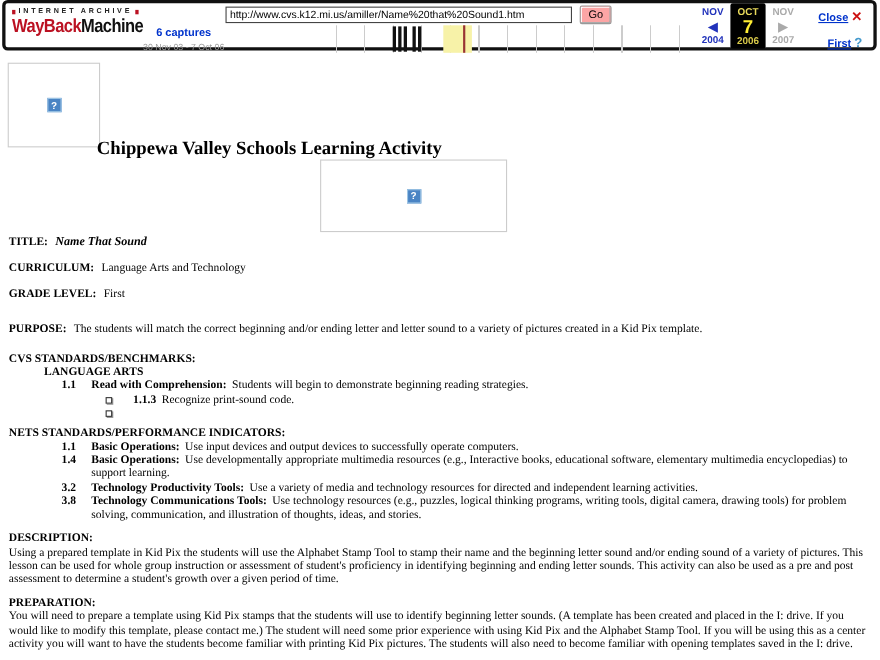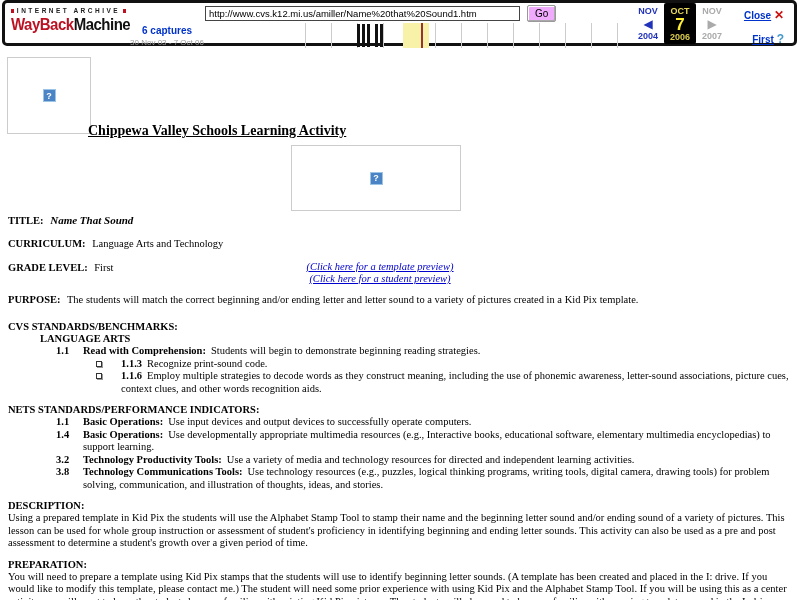--- a/index.html
+++ b/index.html
@@ -13,21 +13,21 @@
   .wb-logo-top { font-family:"Liberation Sans", sans-serif; font-size:6.5px; font-weight:bold;
     letter-spacing:2.5px; color:#222; white-space:nowrap; display:flex; align-items:center; gap:3px; }
   .logo-sq { width:4px; height:4px; background:#bb1122; display:inline-block; }
   .wb-logo-main { font-family:"Liberation Sans", sans-serif; font-size:15px; font-weight:bold;
     letter-spacing:-0.5px; line-height:15px; margin-top:1px; transform:scaleY(1.15); transform-origin:top left; }
   .wb-red { color:#bb1122; } .wb-black { color:#111; }
 
   .wb-url { position:absolute; left:200px; top:3px; width:315px; height:15px;
     border:1px solid #444; font-family:"Liberation Sans", sans-serif; font-size:9.5px; padding:1px 3px; }
   .wb-go { position:absolute; left:522px; top:2px; height:17px; font-family:"Liberation Sans", sans-serif;
-    font-size:10px; background:#f0abfc; border:1px solid #999; border-radius:2px;
+    font-size:10px; background:#fca5a5; border:1px solid #999; border-radius:2px;
     box-shadow:inset -1px -1px 0 #aaa, inset 1px 1px 0 #fff; padding:0 7px; cursor:pointer; }
 
   .wb-captures { position:absolute; left:124px; top:22px; width:76px; text-align:center;
     font-family:"Liberation Sans", sans-serif; }
   .wb-captures-link { font-size:10px; font-weight:bold; color:#0033cc; cursor:pointer; display:block; }
   .wb-captures-range { font-size:8px; color:#999; margin-top:2px; white-space:nowrap; }
 
   .wb-timeline { position:absolute; left:300px; top:20px; width:328px; height:25px; cursor:pointer;
     background:repeating-linear-gradient(to right, #ccc 0, #ccc 1px, transparent 1px, transparent 26px); }
   .tl-bar { position:absolute; top:1px; width:3px; height:23px; background:#111; }
@@ -56,22 +56,22 @@
 
   
   .broken-box { position:absolute; border:1px solid #ccc; background:#fff; display:flex;
     align-items:center; justify-content:center; }
   .box1 { left:7px; top:57px; width:84px; height:77px; }
   .box2 { left:291px; top:145px; width:170px; height:66px; }
   .broken-icon { width:13px; height:13px; background:#4a84c4; border:1px solid #9cc4e4;
     color:#fff; font-family:"Liberation Sans", sans-serif; font-size:9px; font-weight:bold;
     display:flex; align-items:center; justify-content:center; }
 
-  .doc-heading { position:absolute; left:88px; top:114px; font-size:14px; font-weight:bold;
-    text-decoration:underline; white-space:nowrap; }
+  .doc-heading { position:absolute; left:88px; top:114px; font-size:17px; font-weight:bold;
+    white-space:nowrap; }
 
   .doc-text { position:absolute; left:0; top:214px; width:800px; padding:0 8px;
     font-size:10.5px; line-height:12.4px; }
   .lbl { font-weight:bold; margin-right:4px; }
   .row-gap { margin-top:11px; }
   .title-val { font-weight:bold; font-style:italic; font-size:11px; }
   .grade-line { position:relative; }
   .preview-links { position:absolute; left:292px; top:-1px; width:160px; text-align:center; }
   .preview-links a { display:block; color:#0000cc; font-style:italic; text-decoration:underline;
     cursor:pointer; white-space:nowrap; }
@@ -171,24 +171,20 @@
   </div>
 
   <div class="row-gap">
     <span class="lbl">CURRICULUM:</span>
     <span>Language Arts and Technology</span>
   </div>
 
   <div class="row-gap grade-line">
     <span class="lbl">GRADE LEVEL:</span>
     <span>First</span>
-    <div class="preview-links">
-      <a>(Click here for a template preview)</a>
-      <a>(Click here for a student preview)</a>
-    </div>
   </div>
 
   <div class="purpose-line">
     <span class="lbl">PURPOSE:</span>
     <span>The students will match the correct beginning and/or ending letter and letter sound to a variety of pictures created in a Kid Pix template.</span>
   </div>
 
   <div class="sec-hdr">CVS STANDARDS/BENCHMARKS:</div>
   <div class="subject">LANGUAGE ARTS</div>
 
@@ -204,23 +200,20 @@
         <span class="bullet-sq"></span>
       </span>
     <span class="sub-body">
       <span class="sub-num">1.1.3</span><span>Recognize print-sound code.</span>
     </span>
   </div>
   <div class="sub-item">
     <span class="bullet-cell">
         <span class="bullet-sq"></span>
       </span>
-    <span class="sub-body">
-      <span class="sub-num">1.1.6</span><span>Employ multiple strategies to decode words as they construct meaning, including the use of phonemic awareness, letter-sound associations, picture cues, context clues, and other words recognition aids.</span>
-    </span>
   </div>
 
   <div class="sec-hdr tight">NETS STANDARDS/PERFORMANCE INDICATORS:</div>
 
   <div class="std-item">
     <span class="std-num">1.1</span>
     <span class="std-body">
       <span class="std-label">Basic Operations:</span><span>Use input devices and output devices to successfully operate computers.</span>
     </span>
   </div>

